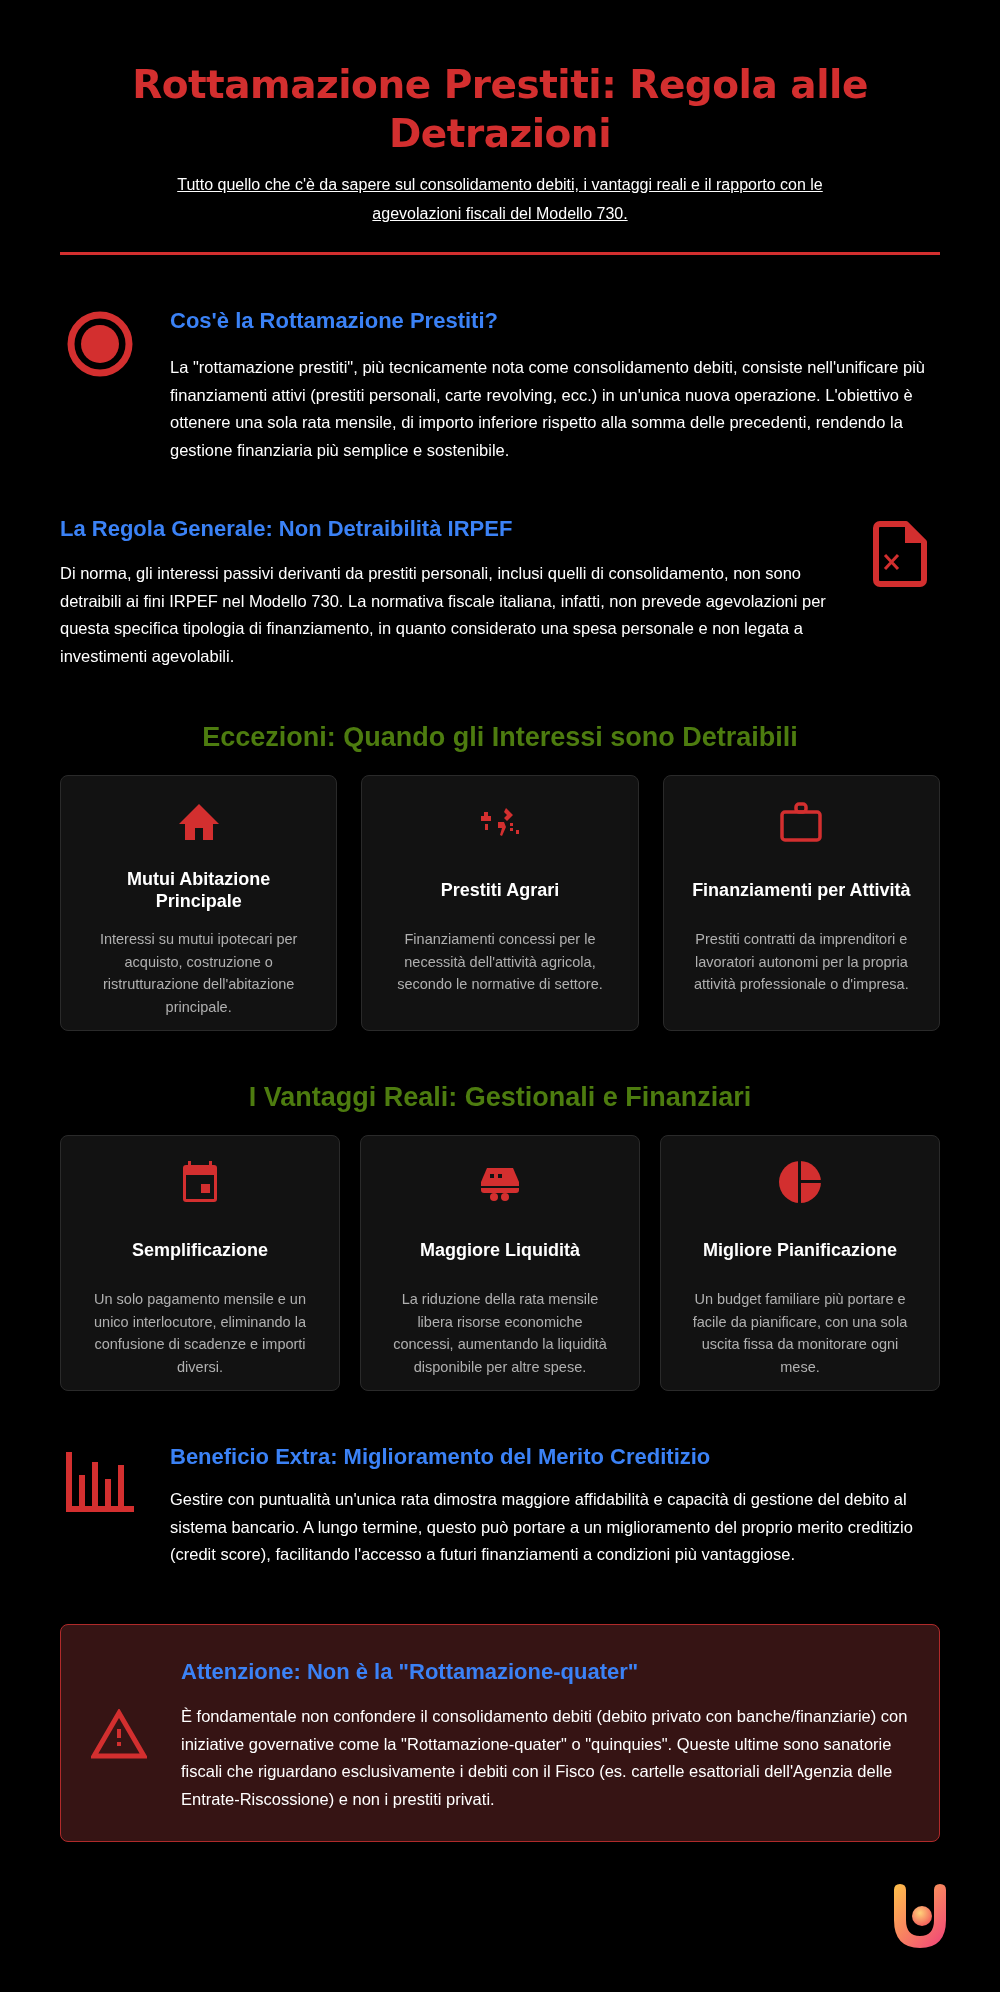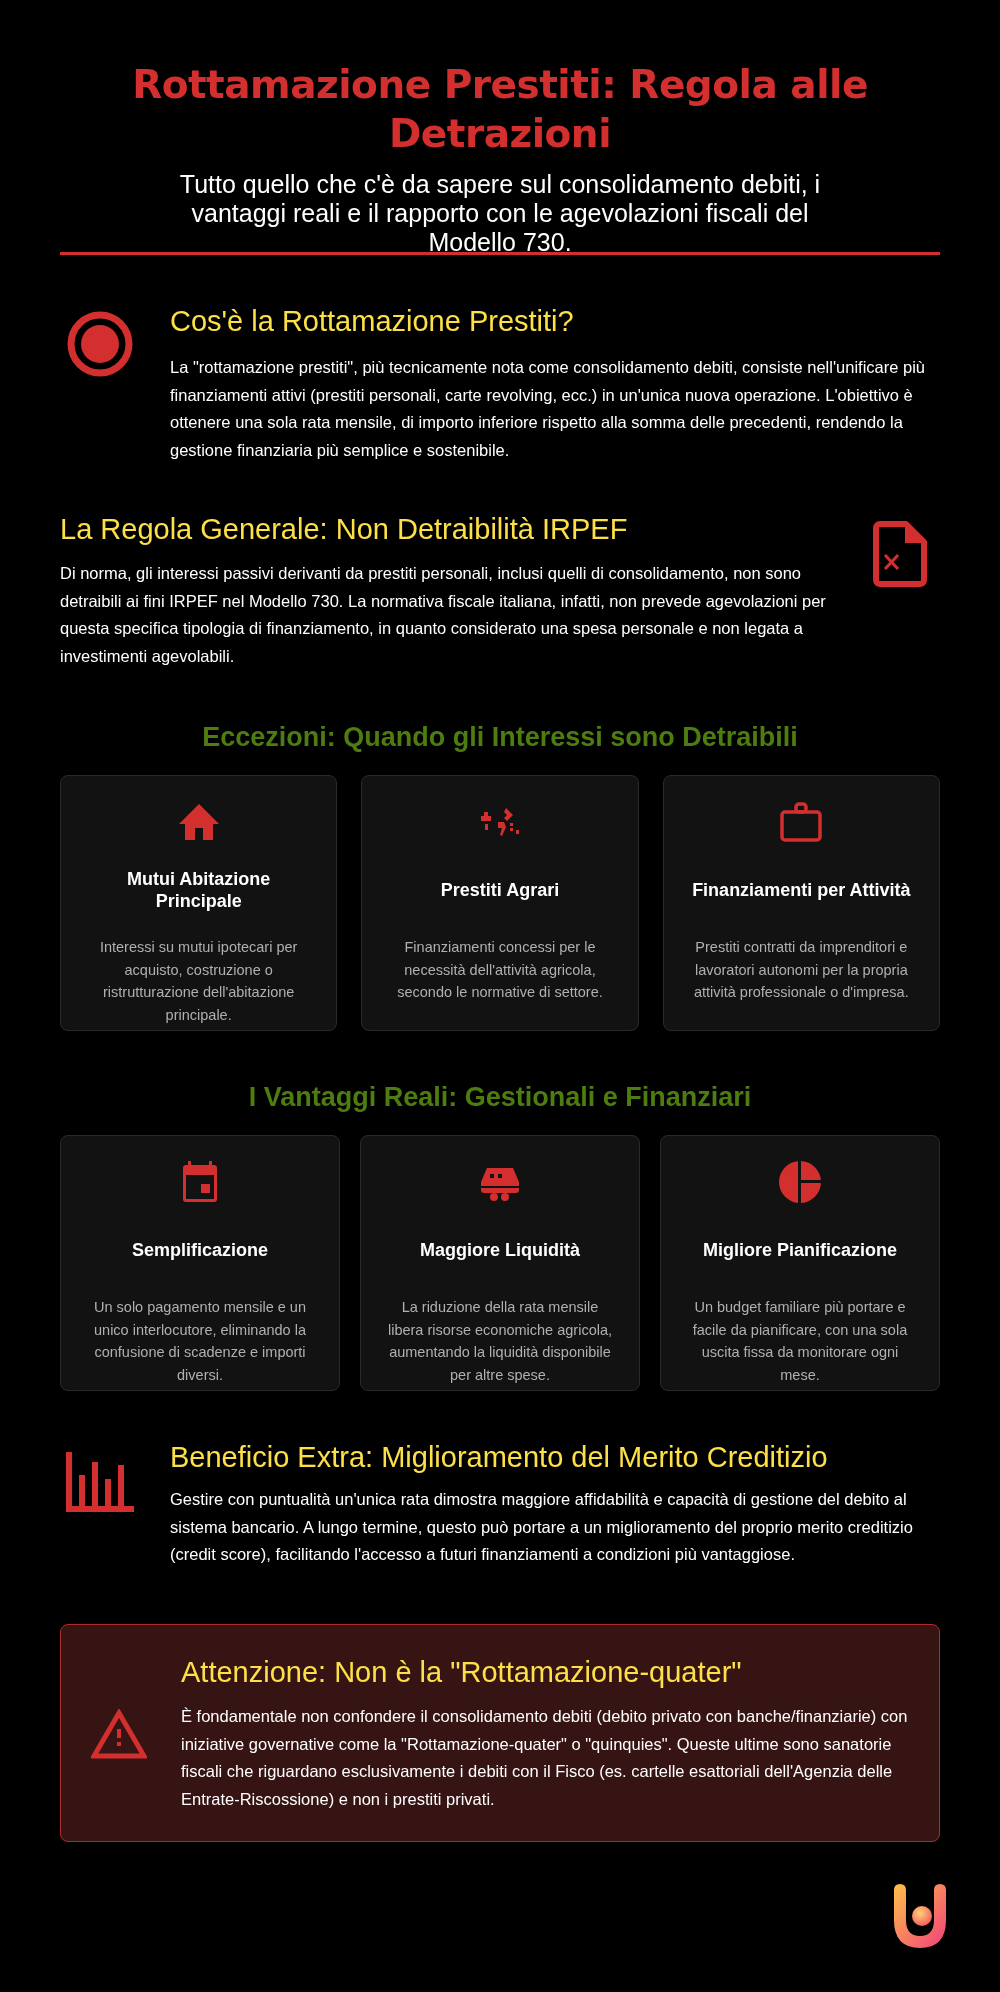--- a/index.html
+++ b/index.html
@@ -17,29 +17,29 @@
     .hero-title {
       position: absolute; left: 60px; top: 60px; width: 880px;
       text-align: center; color: #d32f2f;
       font-family: "DejaVu Sans", sans-serif;
       font-weight: bold; font-size: 39px; line-height: 49px;
       letter-spacing: -0.5px;
     }
     .hero-subtitle {
       position: absolute; left: 160px; top: 170px; width: 680px;
       text-align: center; color: #ffffff;
-      font-size: 25px; line-height: 29px;
+      font-size: 16px; line-height: 29px; text-decoration: underline;
     }
     .hero-divider {
       position: absolute; left: 60px; top: 252px; width: 880px; height: 3px;
       background: #d32f2f;
     }
 
     .sec-title {
-      color: #fde047; font-weight: normal; font-size: 29px; line-height: 34px;
+      color: #3b82f6; font-weight: bold; font-size: 22px; line-height: 34px;
       font-family: "Liberation Sans", sans-serif;
     }
     .body-text { font-size: 16.5px; line-height: 27.5px; color: #ffffff; }
 
     
     .s1-icon { position: absolute; left: 66px; top: 310px; width: 68px; height: 68px; }
     .s1 { position: absolute; left: 170px; top: 304px; width: 770px; }
     .s1 .sec-title { margin-bottom: 16px; }
 
     
@@ -61,21 +61,21 @@
       background: #121212;
       border: 1px solid #2a2a2a;
       border-radius: 8px;
       display: flex; flex-direction: column; align-items: center;
       padding: 24px 26px 0 26px;
       text-align: center;
     }
     .card .icon { width: 44px; height: 44px; display: flex; align-items: center; justify-content: center; margin-top: 0; }
     .card .card-title-box { height: 64px; display: flex; align-items: center; justify-content: center; margin-top: 14px; }
     .card .card-title { font-weight: bold; font-size: 18px; line-height: 22px; color: #ffffff; }
-    .card .card-text { font-size: 14.5px; line-height: 22.5px; color: #b0b0b0; margin-top: 14px; }
+    .card .card-text { font-size: 14.5px; line-height: 22.5px; color: #b0b0b0; margin-top: 6px; }
 
     
     .s5-icon { position: absolute; left: 66px; top: 1450px; width: 68px; height: 64px; }
     .s5 { position: absolute; left: 170px; top: 1440px; width: 770px; }
     .s5 .sec-title { margin-bottom: 12px; }
 
     
     .warn {
       position: absolute; left: 60px; top: 1624px; width: 880px; height: 218px;
       background: #361414; border: 1px solid #b02a2a; border-radius: 8px;
@@ -185,21 +185,21 @@
         <rect x="12" y="12" width="4" height="4" fill="#121212"></rect>
         <rect x="20" y="12" width="4" height="4" fill="#121212"></rect>
         <rect x="3" y="24" width="38" height="2" fill="#121212"></rect>
         <circle cx="16" cy="35" r="4" fill="#d32f2f"></circle>
         <circle cx="27" cy="35" r="4" fill="#d32f2f"></circle>
       </svg>
     </div>
     <div class="card-title-box">
         <div class="card-title">Maggiore Liquidità</div>
       </div>
-    <p class="card-text">La riduzione della rata mensile libera risorse economiche agricola, aumentando la liquidità disponibile per altre spese.</p>
+    <p class="card-text">La riduzione della rata mensile libera risorse economiche concessi, aumentando la liquidità disponibile per altre spese.</p>
   </div>
   <div class="card">
     <div class="icon">
       <svg width="44" height="44" viewBox="0 0 44 44">
         <circle cx="22" cy="22" r="21" fill="#d32f2f"></circle>
         <rect x="20" y="0" width="3" height="44" fill="#121212"></rect>
         <rect x="22" y="20" width="22" height="3" fill="#121212"></rect>
       </svg>
     </div>
     <div class="card-title-box">

